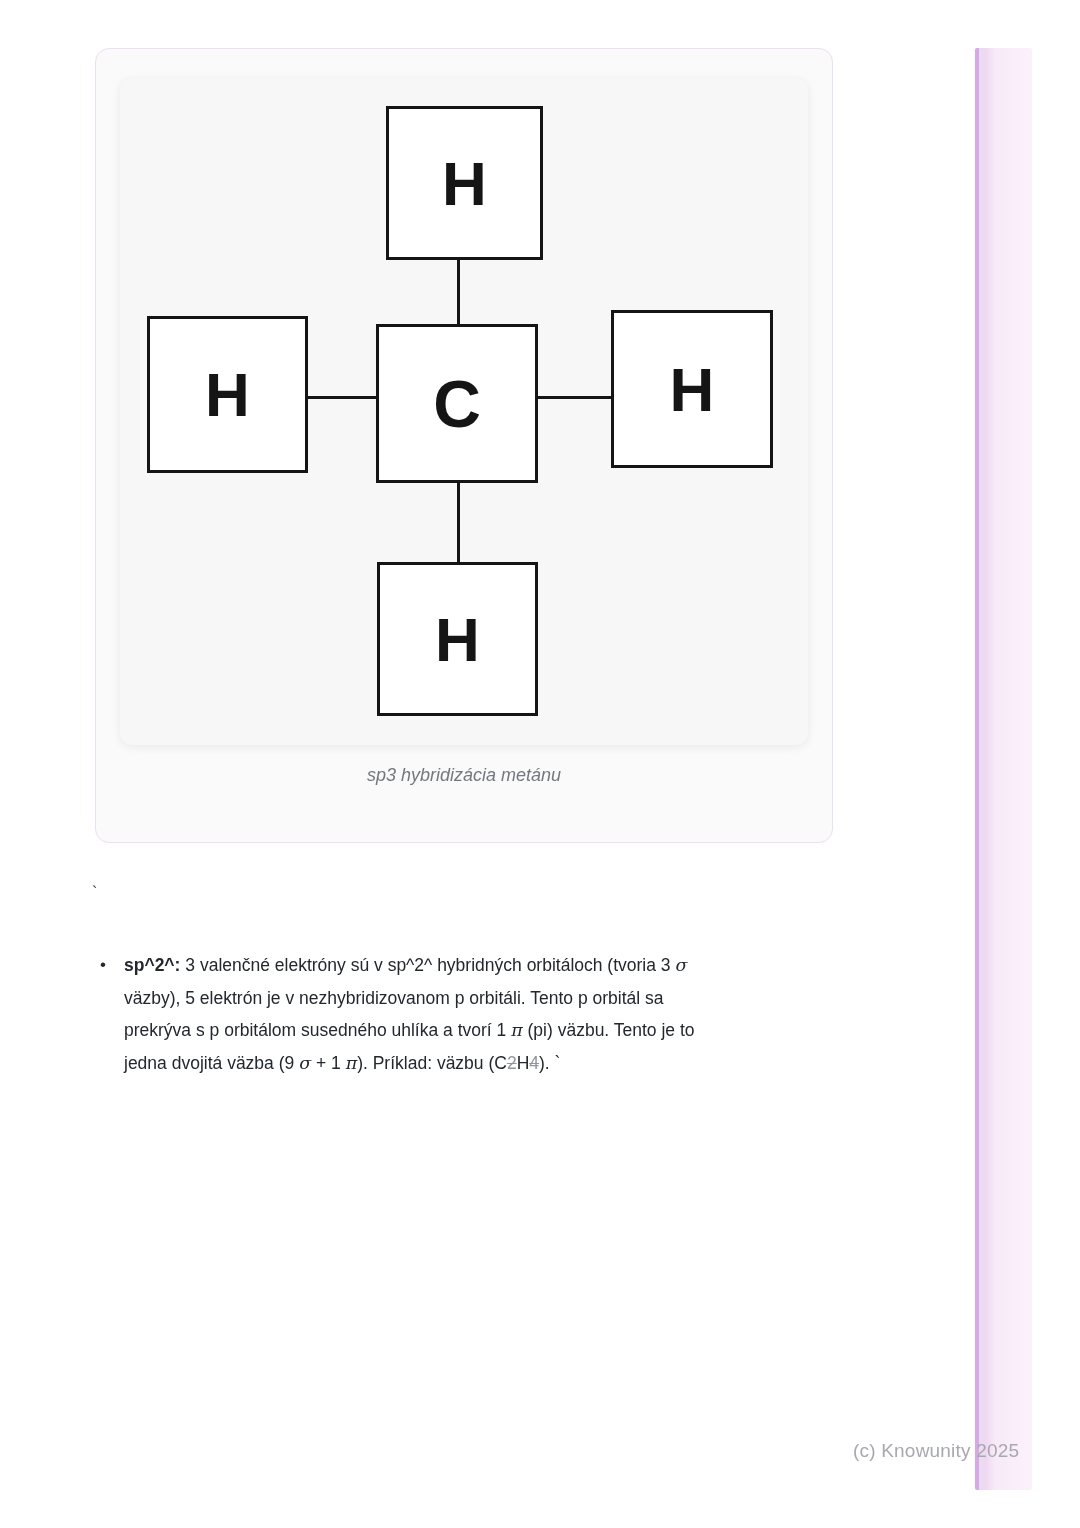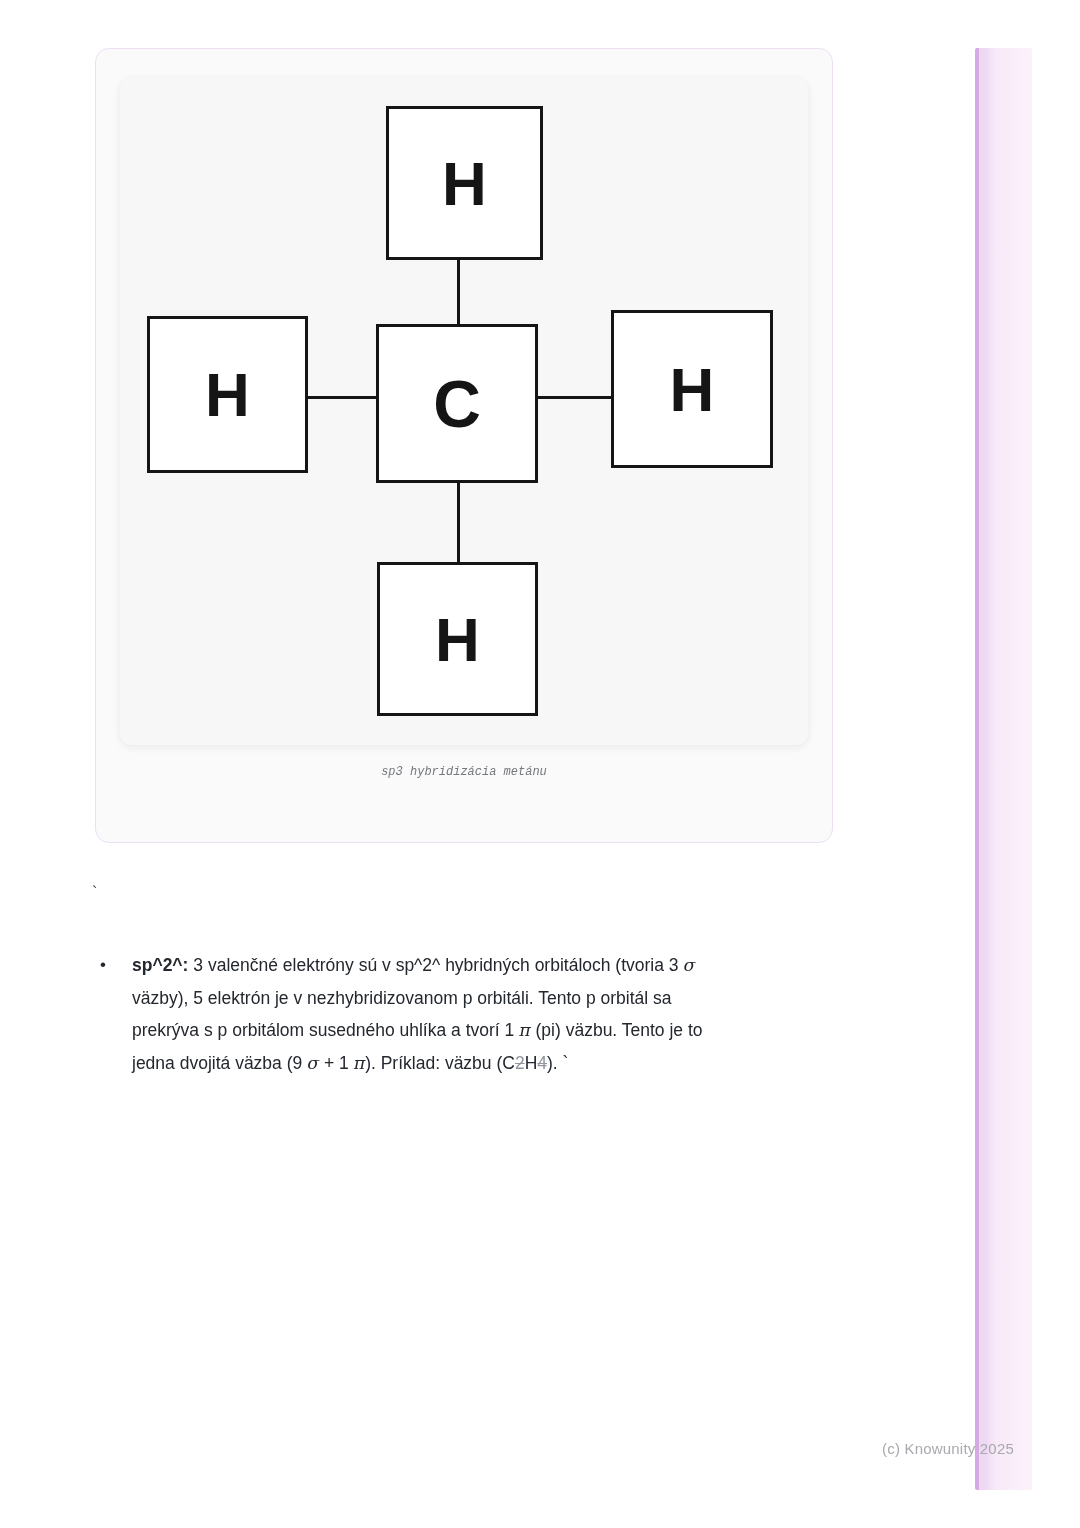--- a/index.html
+++ b/index.html
@@ -51,44 +51,43 @@
   .atom-bottom { left:257px; top:484px; width:161px; height:154px; font-size:62px; }
 
   .bond { position:absolute; background:#151515; }
   .bond-top    { left:337px; top:182px; width:3px;  height:64px; }
   .bond-left   { left:188px; top:318px; width:68px; height:3px; }
   .bond-right  { left:418px; top:318px; width:73px; height:3px; }
   .bond-bottom { left:337px; top:405px; width:3px;  height:79px; }
 
   .figure-caption {
     position:absolute; left:0; top:716px; width:100%;
-    text-align:center; font-style:italic; font-size:12px;
+    text-align:center; font-style:italic; font-size:18px;
     color:var(--muted,#74777e);
-    font-family:Liberation Mono, monospace;
   }
 
   .stray-tick {
     position:absolute; left:92px; top:884px;
     font-size:16px; color:#3a3d42; z-index:2;
   }
 
   .bullet-item {
     position:absolute; left:100px; top:949px; width:730px;
     display:flex; align-items:flex-start;
     color:var(--text,#23272e); font-size:17.5px; z-index:2;
   }
   .bullet-marker { width:24px; line-height:32.5px; font-size:17px; flex:none; }
-  .line { line-height:32.5px; white-space:pre;margin-left:8px; }
+  .line { line-height:32.5px; white-space:pre; }
   .b { font-weight:bold; }
   .sym { font-family:"DejaVu Serif", serif; font-style:italic; }
   .strike { color:#9096a0; text-decoration:line-through; }
 
   .watermark {
-    position:absolute; left:882px; top:1440px;
-    font-size:15px; letter-spacing:0.2px;
+    position:absolute; left:853px; top:1440px;
+    font-size:19px; letter-spacing:0.2px;
     color:var(--watermark,#a7a9ae); z-index:3;
   }
 </style>
 </head>
 <body>
 
 <div>
 
   <div class="accent-stripe"></div>
 

